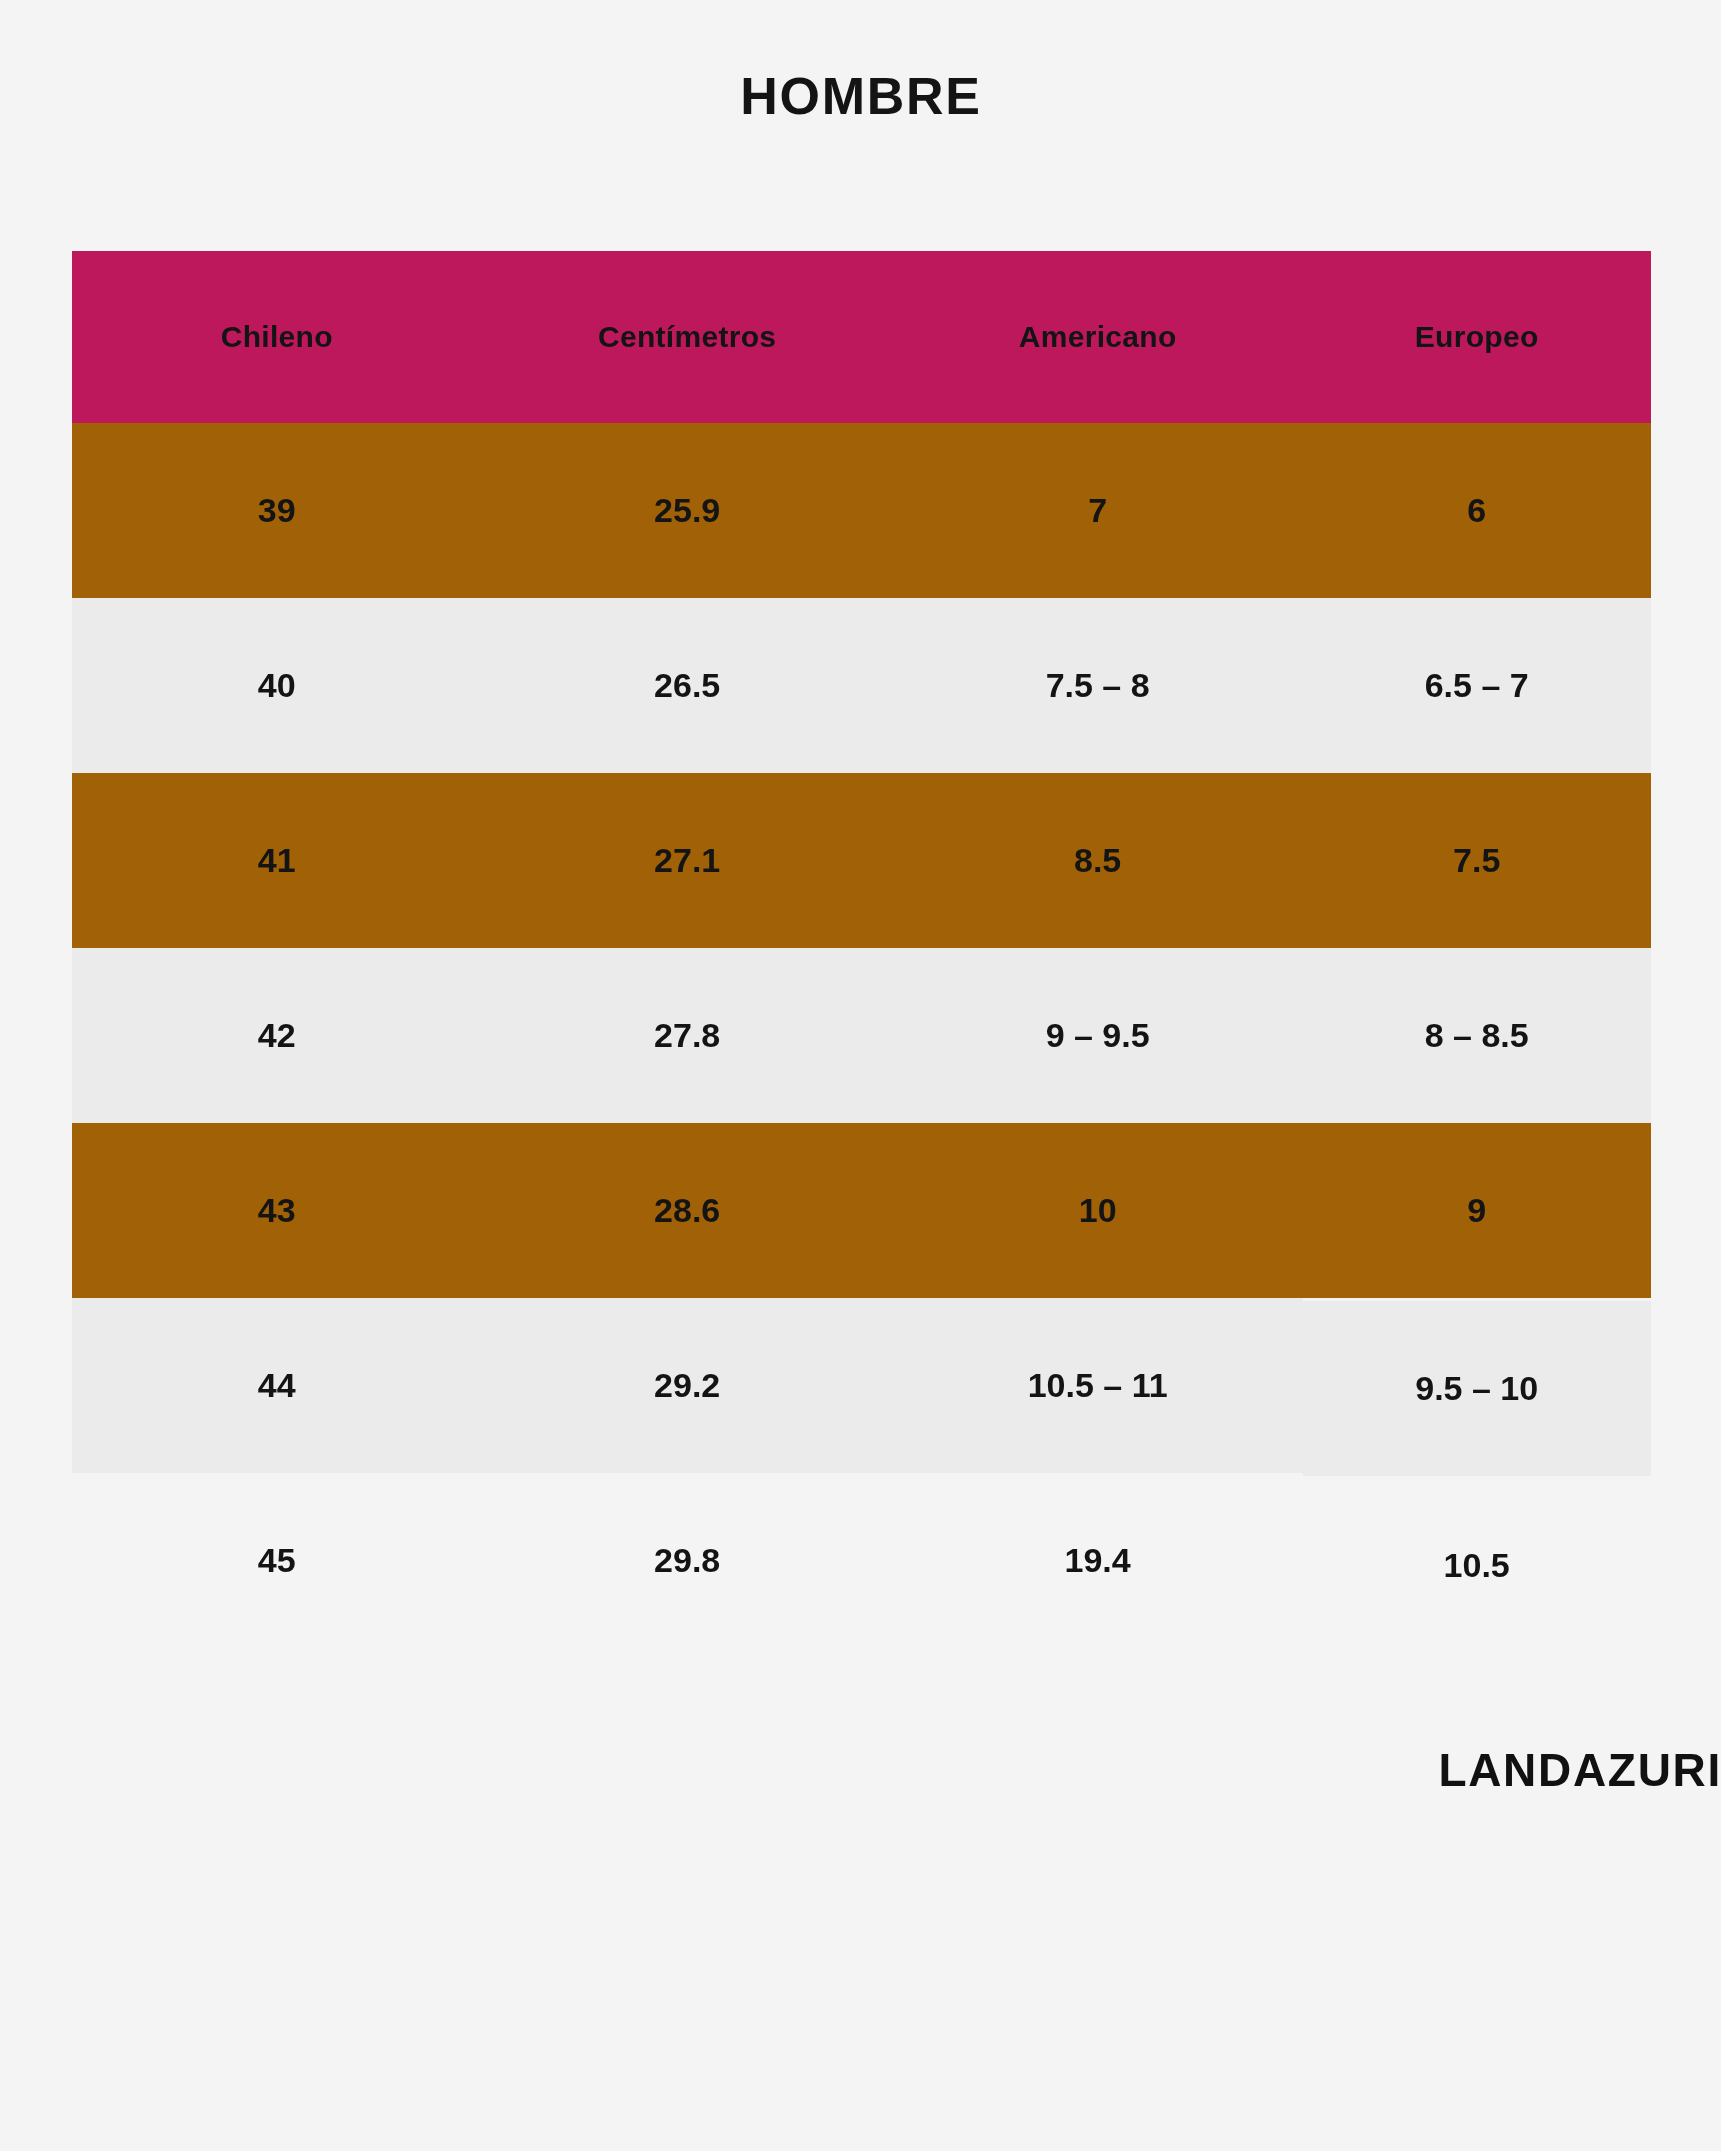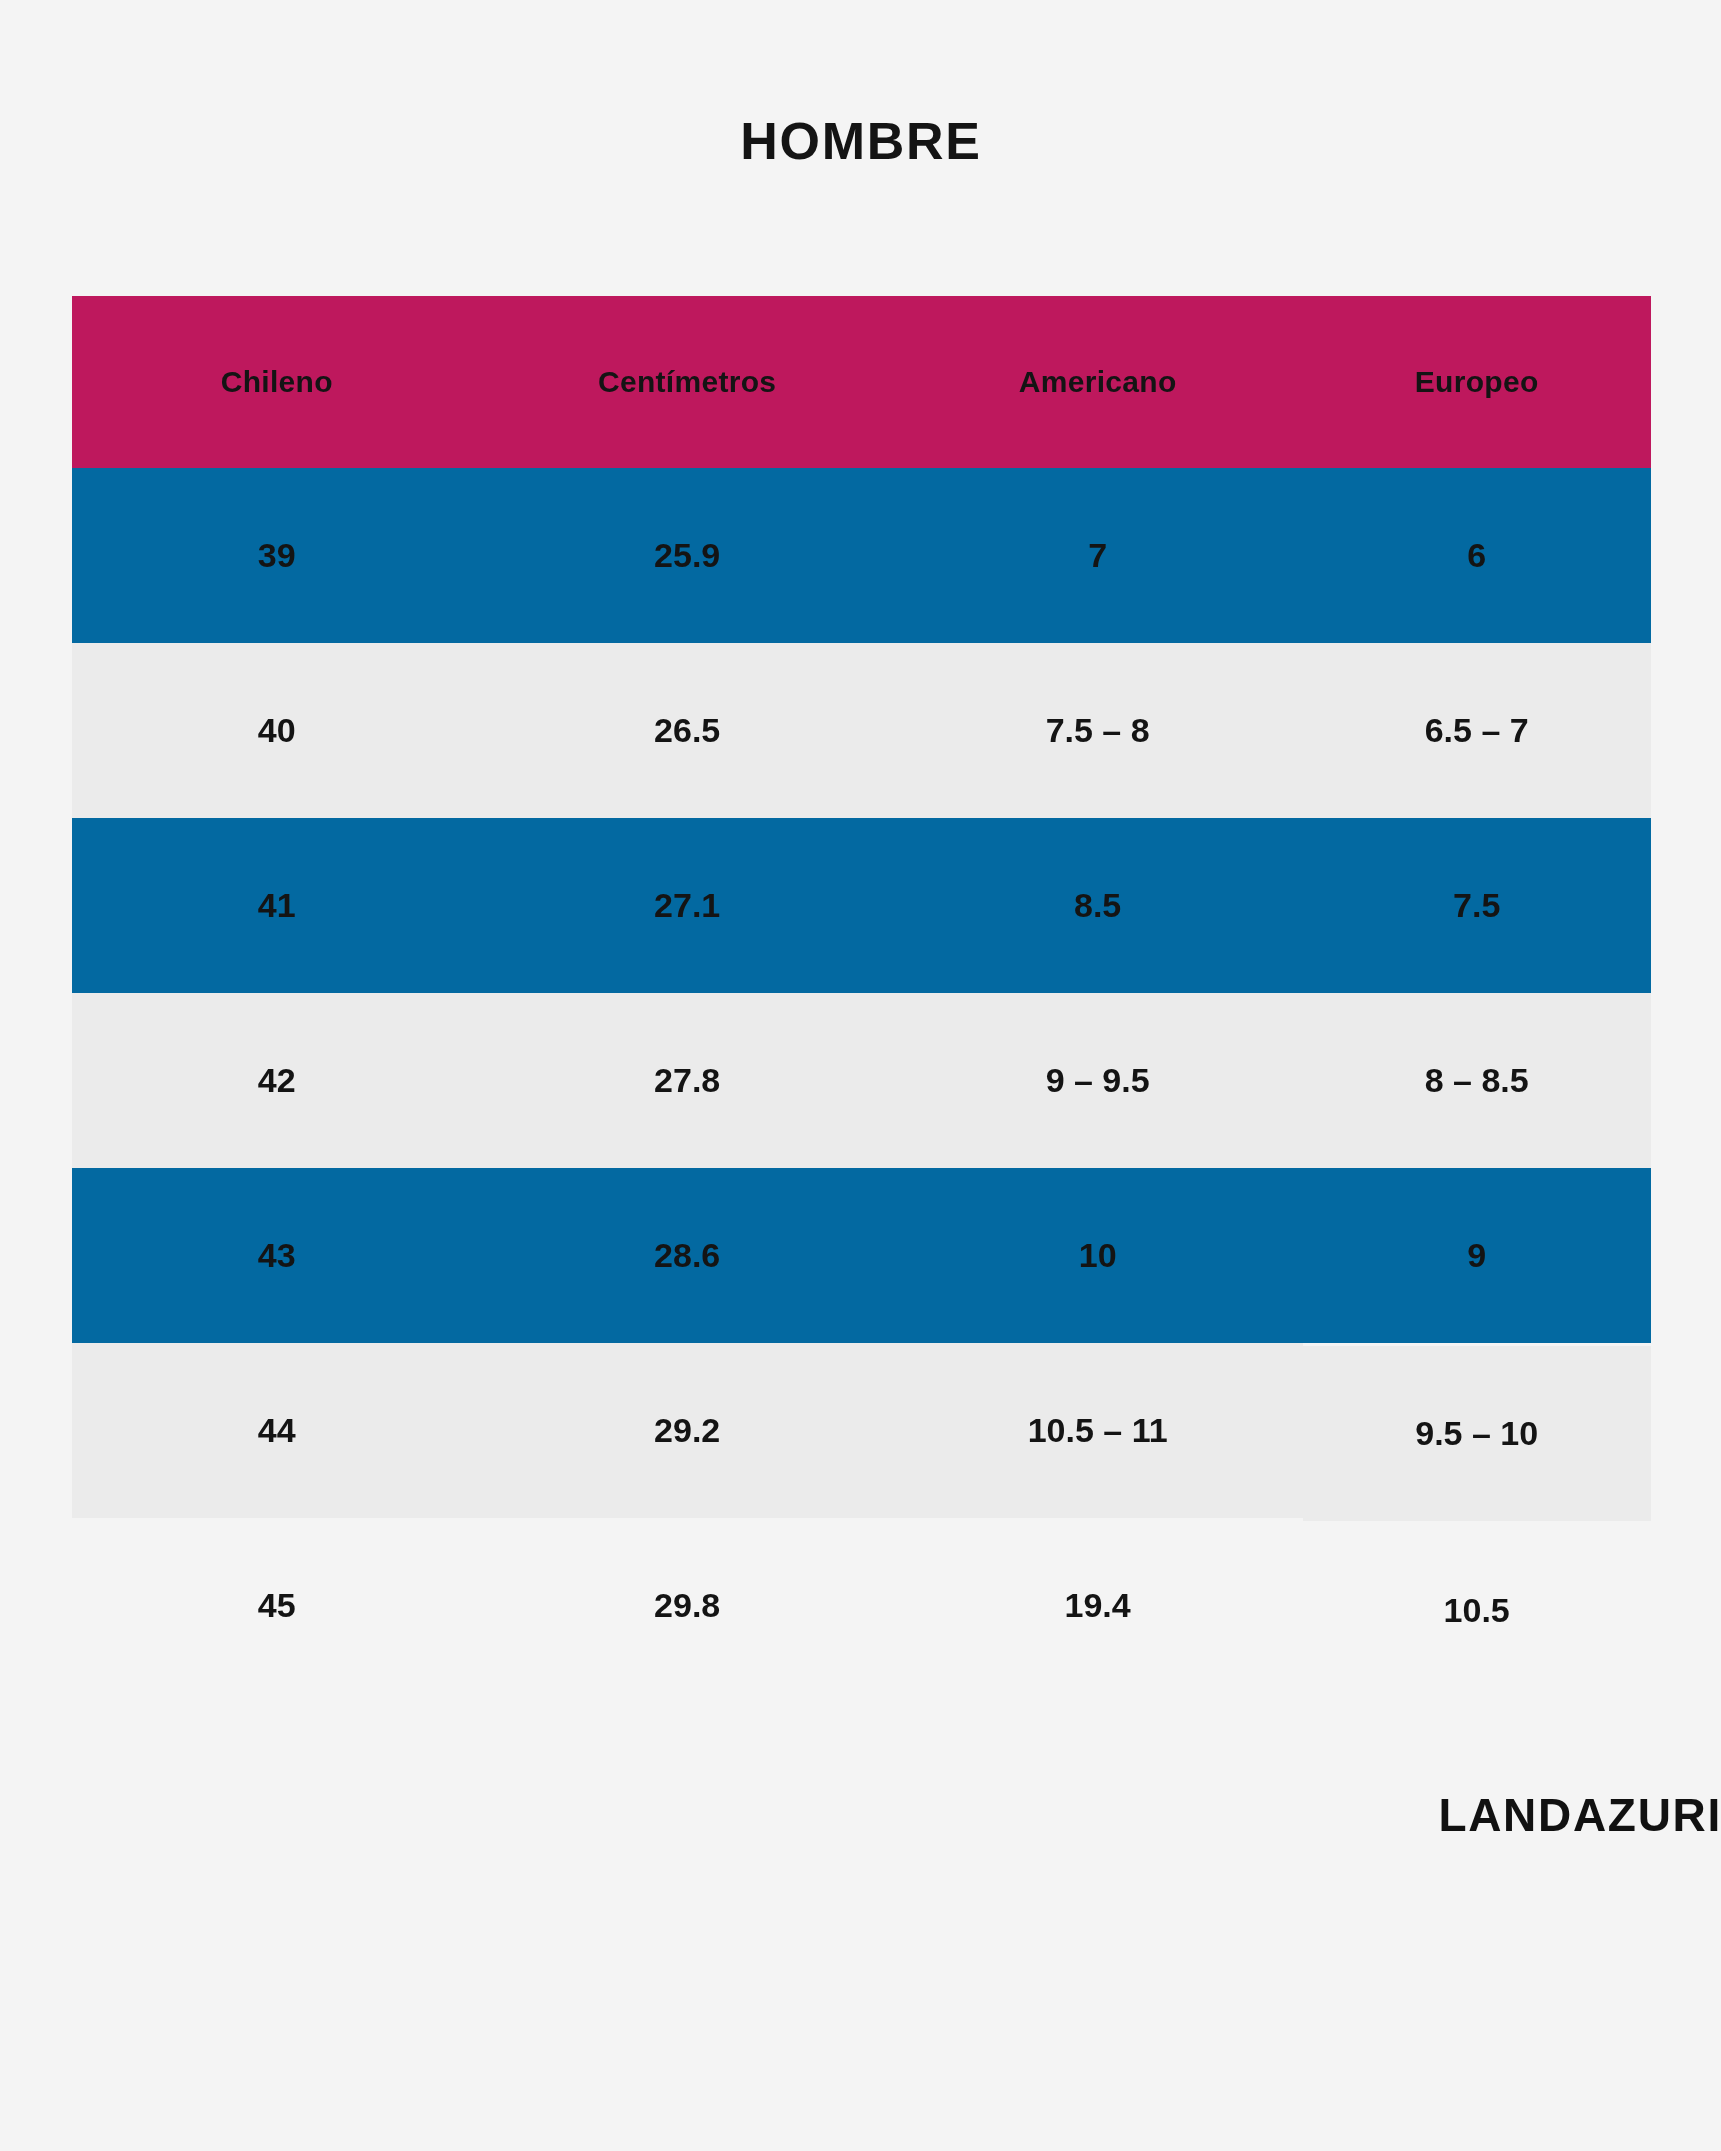--- a/index.html
+++ b/index.html
@@ -19,21 +19,21 @@
     width: 1722px;
     height: 2152px;
     box-sizing: border-box;
   }
   .title {
     text-align: center;
     font-size: 52px;
     font-weight: 800;
     letter-spacing: 1.7px;
     color: #141414;
-    padding-top: 115px;
+    padding-top: 70px;
     line-height: 1;
   }
   .table-wrap {
     margin: 0 auto;
     margin-top: 129px;
     width: 1579px;
   }
   .table {
     width: 100%;
     border-collapse: collapse;
@@ -49,21 +49,21 @@
     letter-spacing: 0.3px;
     color: #141414;
     text-align: center;
     vertical-align: middle;
     font-family: "Liberation Sans", sans-serif;
   }
   .table tbody tr {
     height: 175px;
   }
   .table tbody tr.odd {
-    background: #0369a1;
+    background: #a16207;
   }
   .table tbody tr.even {
     background: #ebebeb;
   }
   .table tbody tr.last {
     background: transparent;
   }
   .table tbody td {
     font-size: 34px;
     font-weight: 700;

